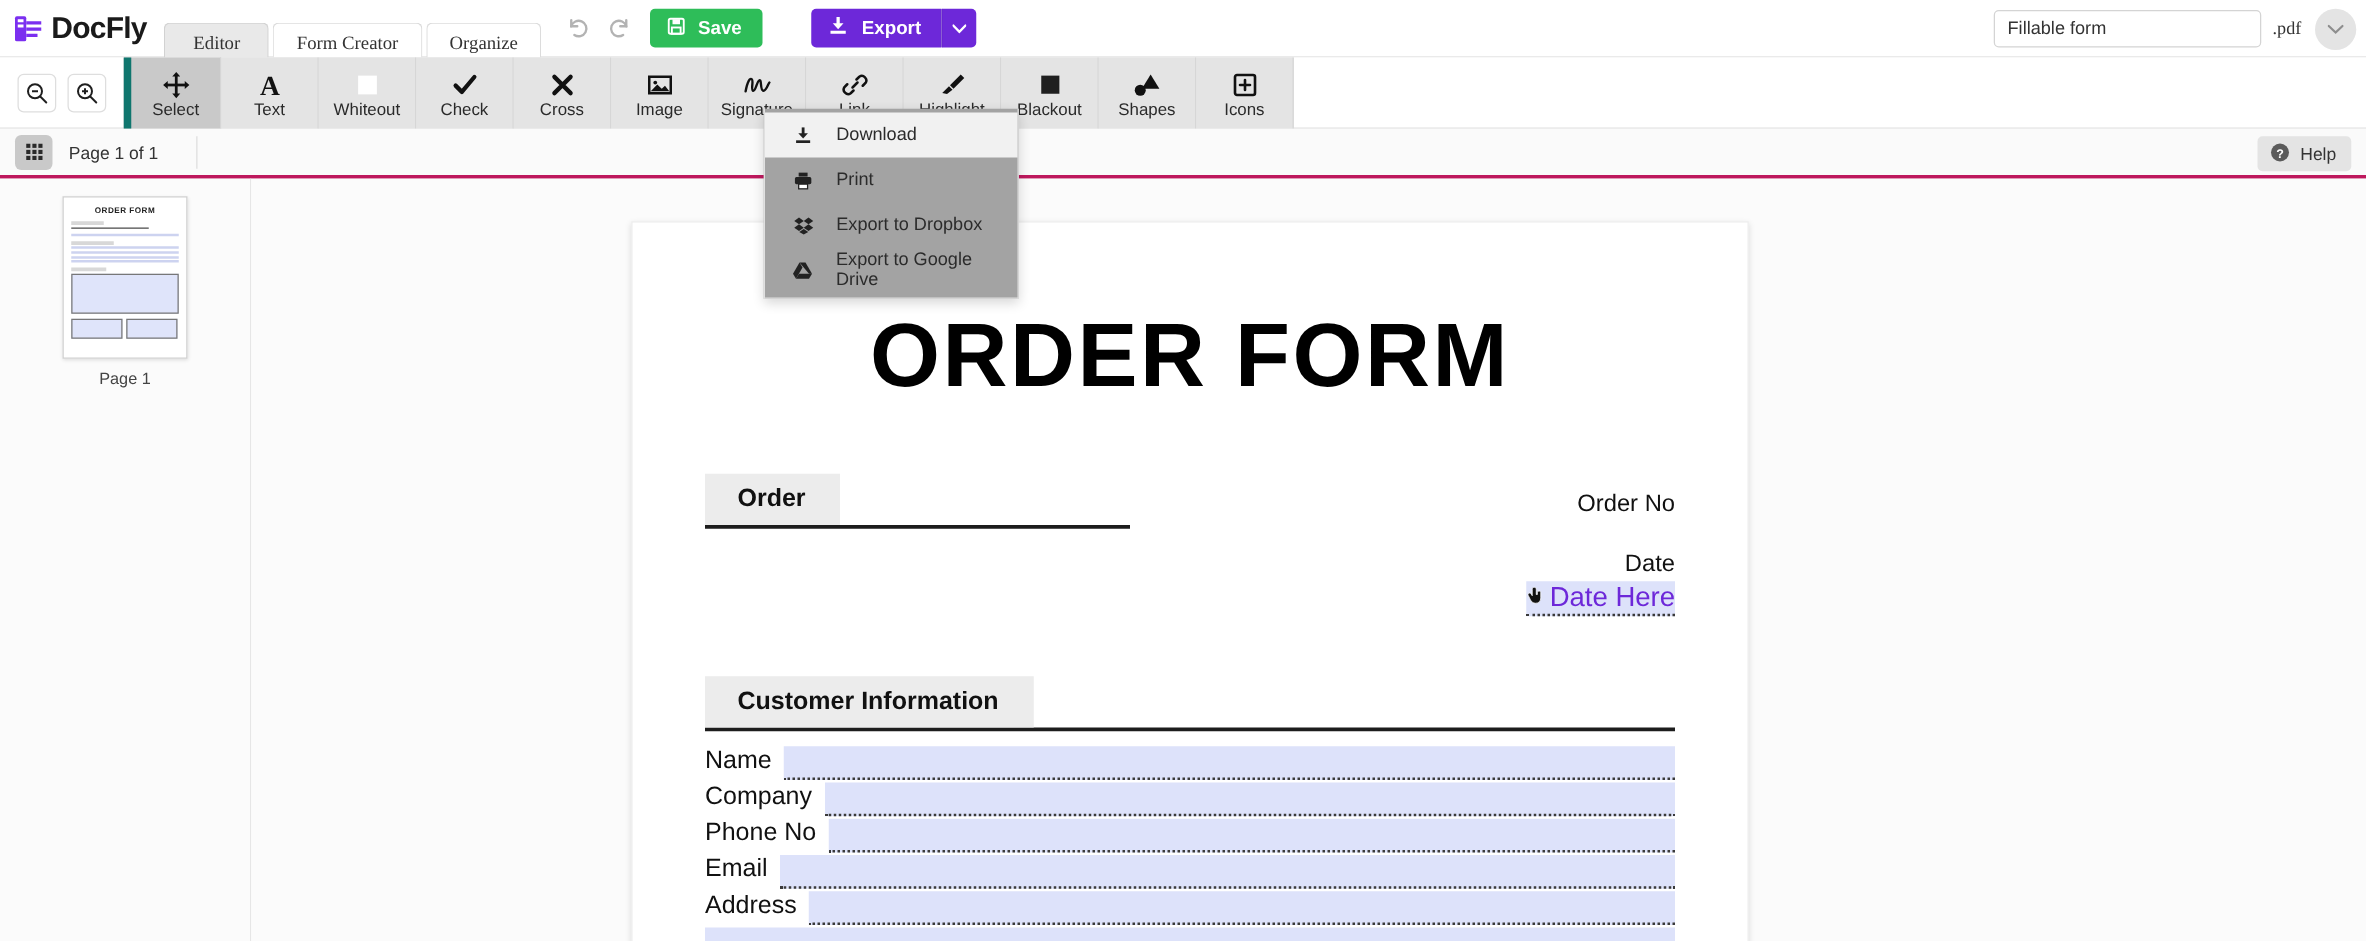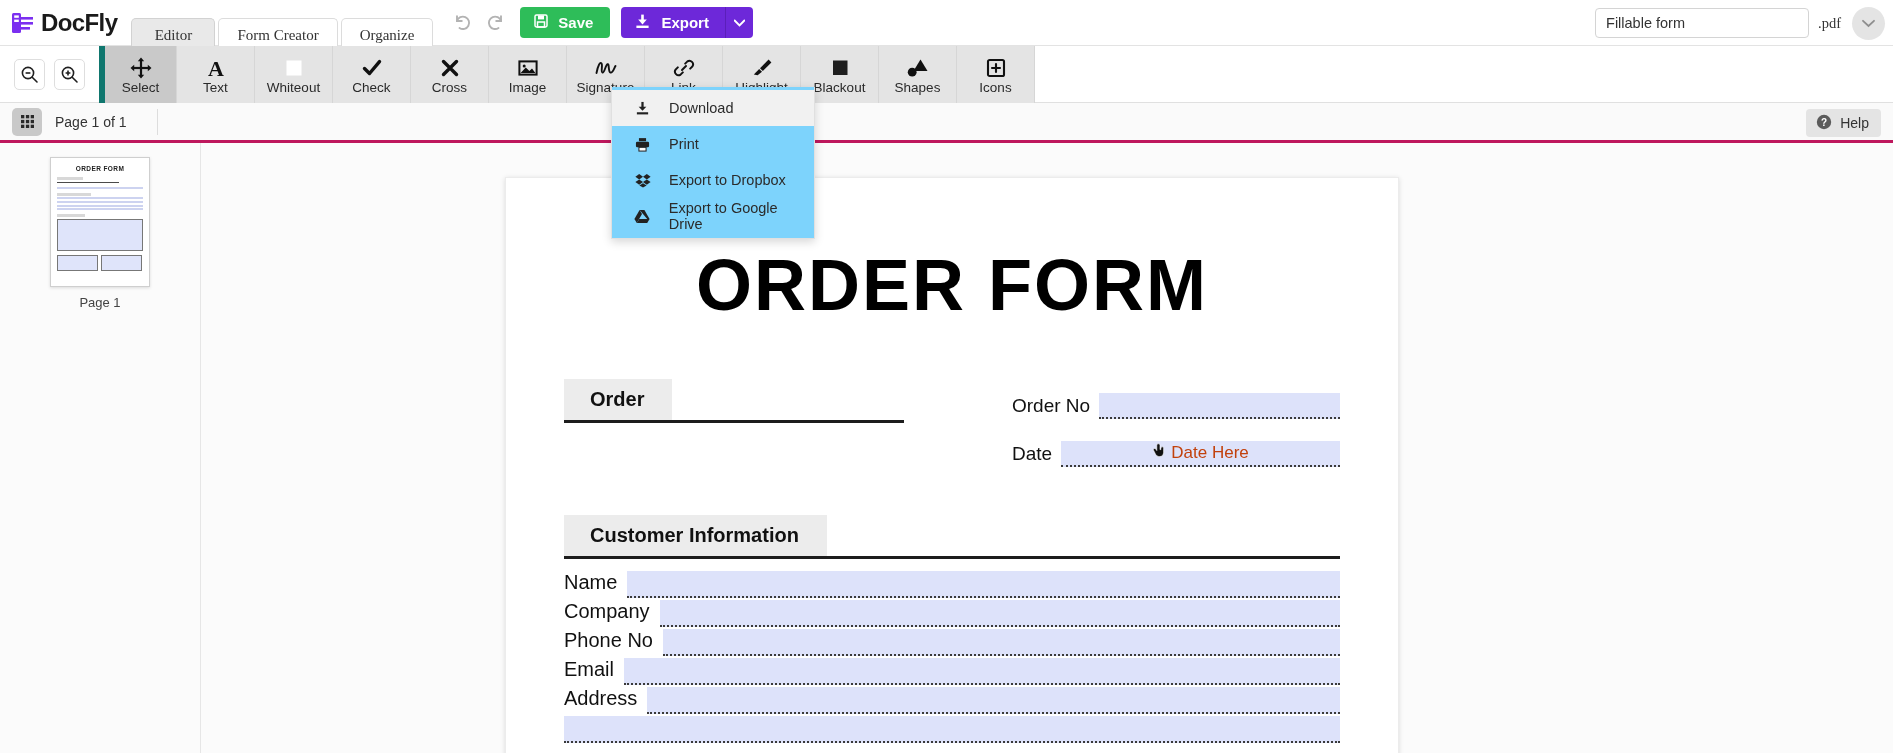--- a/index.html
+++ b/index.html
@@ -71,20 +71,21 @@
     cursor: pointer;
   }
   .btn-export-wrap { display: flex; margin-left: 11px; }
   .btn-export {
     display: flex; align-items: center; gap: 10px;
     height: 31px; padding: 0 16px 0 13px;
     background: #6d28d9; color: #fff;
     border: none; border-radius: 4px 0 0 4px;
     font-size: 15px; font-weight: bold;
     cursor: pointer;
+    margin-left: 28px;
   }
   .btn-export-caret {
     width: 28px; height: 31px;
     background: #6d28d9; color: #fff;
     border: none; border-left: 1px solid #5b1fba;
     border-radius: 0 4px 4px 0;
     display: flex; align-items: center; justify-content: center;
     cursor: pointer;
   }
 
@@ -145,21 +146,21 @@
   .tool-ico {
     height: 24px; display: flex; align-items: flex-end; justify-content: center;
   }
   .tool-label { line-height: 1; }
 
   
   .export-menu {
     position: absolute;
     left: 611px; top: 41px;
     width: 204px;
-    background: #7dd3fc;
+    background: #a3a3a3;
     border: 1px solid #e0e0e0;
     border-top: none;
     box-shadow: 0 3px 9px rgba(0,0,0,.16);
     z-index: 50;
     padding: 3px 0 4px 0;
   }
   .export-item {
     display: flex; align-items: center;
     height: 36px; padding-left: 22px; gap: 18px;
     font-size: 14.5px; color: #2b2b2b;
@@ -259,38 +260,38 @@
     font-size: 20px; font-weight: bold;
     padding: 9px 28px 9px 26px;
     color: #111;
   }
   .sec-rule { height: 3px; background: #1d1d1d; }
 
   .order-head { display: flex; }
   .order-left { width: 340px; }
   .order-right { flex: 1; padding-left: 108px; padding-top: 14px; }
 
-  .f-line { display: flex; align-items: flex-end; margin-bottom: 8px; }
+  .f-line { display: flex; align-items: flex-end; margin-bottom: 8px; flex-direction: column; }
   .f-label {
     font-size: 19px; color: #111;
     white-space: nowrap;
     padding-bottom: 2px;
   }
   .f-field {
     flex: 1;
     margin-left: 9px;
     height: 26px;
     background: #dde2fa;
     border-bottom: 2px dotted #3a3a3a;
     position: relative;
     cursor: text;
   }
   .f-field.date {
     display: flex; align-items: center; justify-content: center;
-    font-size: 17px; color: #c2410c;
+    font-size: 22px; color: #6d28d9;
     gap: 2px;
   }
   .cust-line { display: flex; align-items: flex-start; margin-bottom: 2px; }
   .cust-label {
     font-size: 20px; color: #111; padding-bottom: 2px;
     white-space: nowrap;
   }
   .cust-field {
     flex: 1; margin-left: 10px;
     height: 27px;

